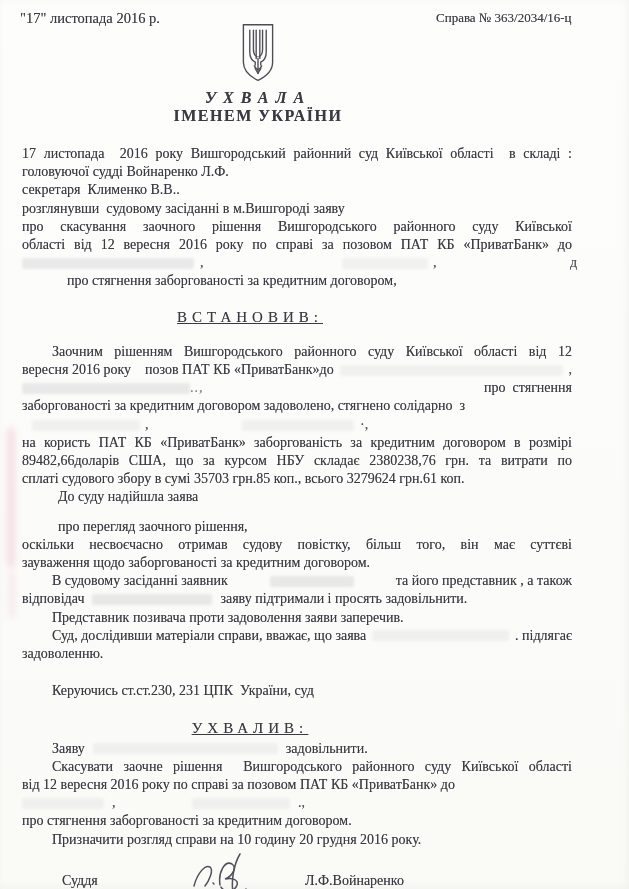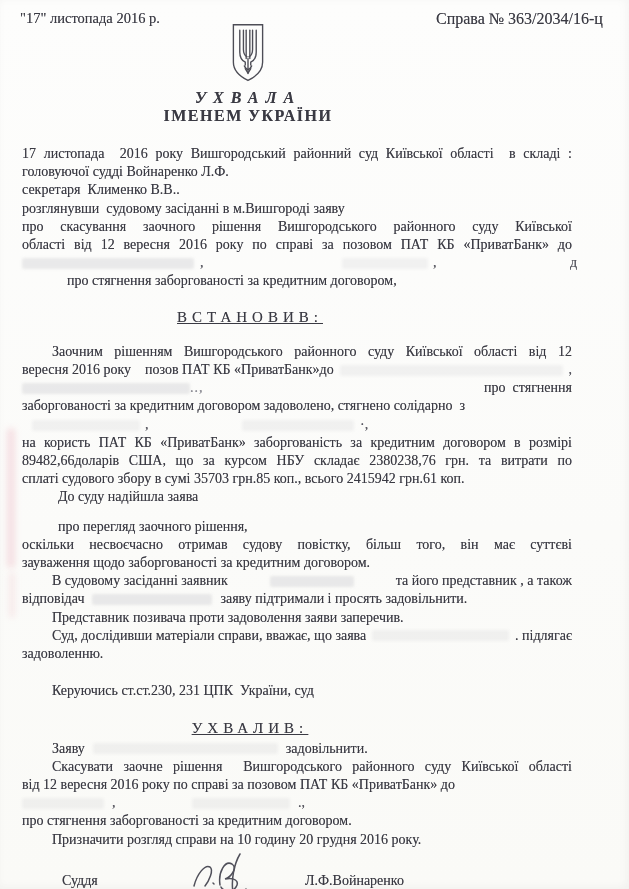--- a/index.html
+++ b/index.html
@@ -5,23 +5,23 @@
   html,body { margin:0; padding:0; background:#e9e9e7; }
   .page {
     position:relative; width:629px; height:889px; margin:0 auto;
     background:linear-gradient(180deg,#fdfdfc 0%, #fbfbf9 60%, #fafaf7 100%);
     font-family:"Liberation Serif","DejaVu Serif",serif;
     color:#3a3a43; overflow:hidden;
     box-shadow: inset -4px 0 10px rgba(0,0,0,.025), inset 0 -3px 8px rgba(0,0,0,.02);
   }
   .soft { text-shadow: 0 0 .5px rgba(55,55,65,.55); }
   .hdr-date { position:absolute; top:10px; left:20px; font-size:14.5px; }
-  .hdr-case { position:absolute; top:10px; left:436px; font-size:16px; }
+  .hdr-case { position:absolute; top:10px; left:436px; font-size:13px; }
 
-  .masthead { position:absolute; top:22px; left:20px; width:456px; text-align:center; }
+  .masthead { position:absolute; top:22px; left:30px; width:456px; text-align:center; }
   .emblem { display:block; margin:0 auto; }
   .m-title { margin-top:3px; font-size:16px; font-style:italic; font-weight:bold; letter-spacing:7px; }
   .m-sub   { font-size:16px; font-weight:bold; letter-spacing:1.5px; }
 
   .body { position:absolute; top:145px; left:22px; width:550px; font-size:14px; line-height:18.2px; }
   .ln  { min-height:18.2px; }
   .jf  { text-align:justify; text-align-last:justify; }
   .ind { text-indent:30px; }
   .pad45 { padding-left:45px; }
   .flexln { display:flex; align-items:baseline; }
@@ -110,21 +110,21 @@
     </div>
     <div class="ln">заборгованості за кредитним договором задоволено, стягнено солідарно&nbsp; з</div>
     <div class="ln rel">
       <span class="redact abs faintbox" style="left:10px; width:108px; top:4px;"></span>
       <span class="abs mark" style="left:123px;">,</span>
       <span class="redact abs faintbox" style="left:220px; width:112px; top:4px;"></span>
       <span class="abs mark" style="left:338px;">·,</span>
     </div>
     <div class="ln jf">на користь ПАТ КБ «ПриватБанк» заборгованість за кредитним договором в розмірі</div>
     <div class="ln jf">89482,66доларів США, що за курсом НБУ складає 2380238,76 грн. та витрати по</div>
-    <div class="ln">сплаті судового збору в сумі 35703 грн.85 коп., всього 2415942 грн.61 коп.</div>
+    <div class="ln">сплаті судового збору в сумі 35703 грн.85 коп., всього 3279624 грн.61 коп.</div>
 
     <div class="ln flexln" style="padding-left:30px;flex-direction:column;">
       <span>До суду надійшла заява</span>
       <span class="redact grow" style="max-width:150px;"></span>
       <span class="grow"></span>
       <span>про перегляд заочного рішення,</span>
     </div>
     <div class="ln jf">оскільки несвоєчасно отримав судову повістку, більш того, він має суттєві</div>
     <div class="ln">зауваження щодо заборгованості за кредитним договором.</div>
 

